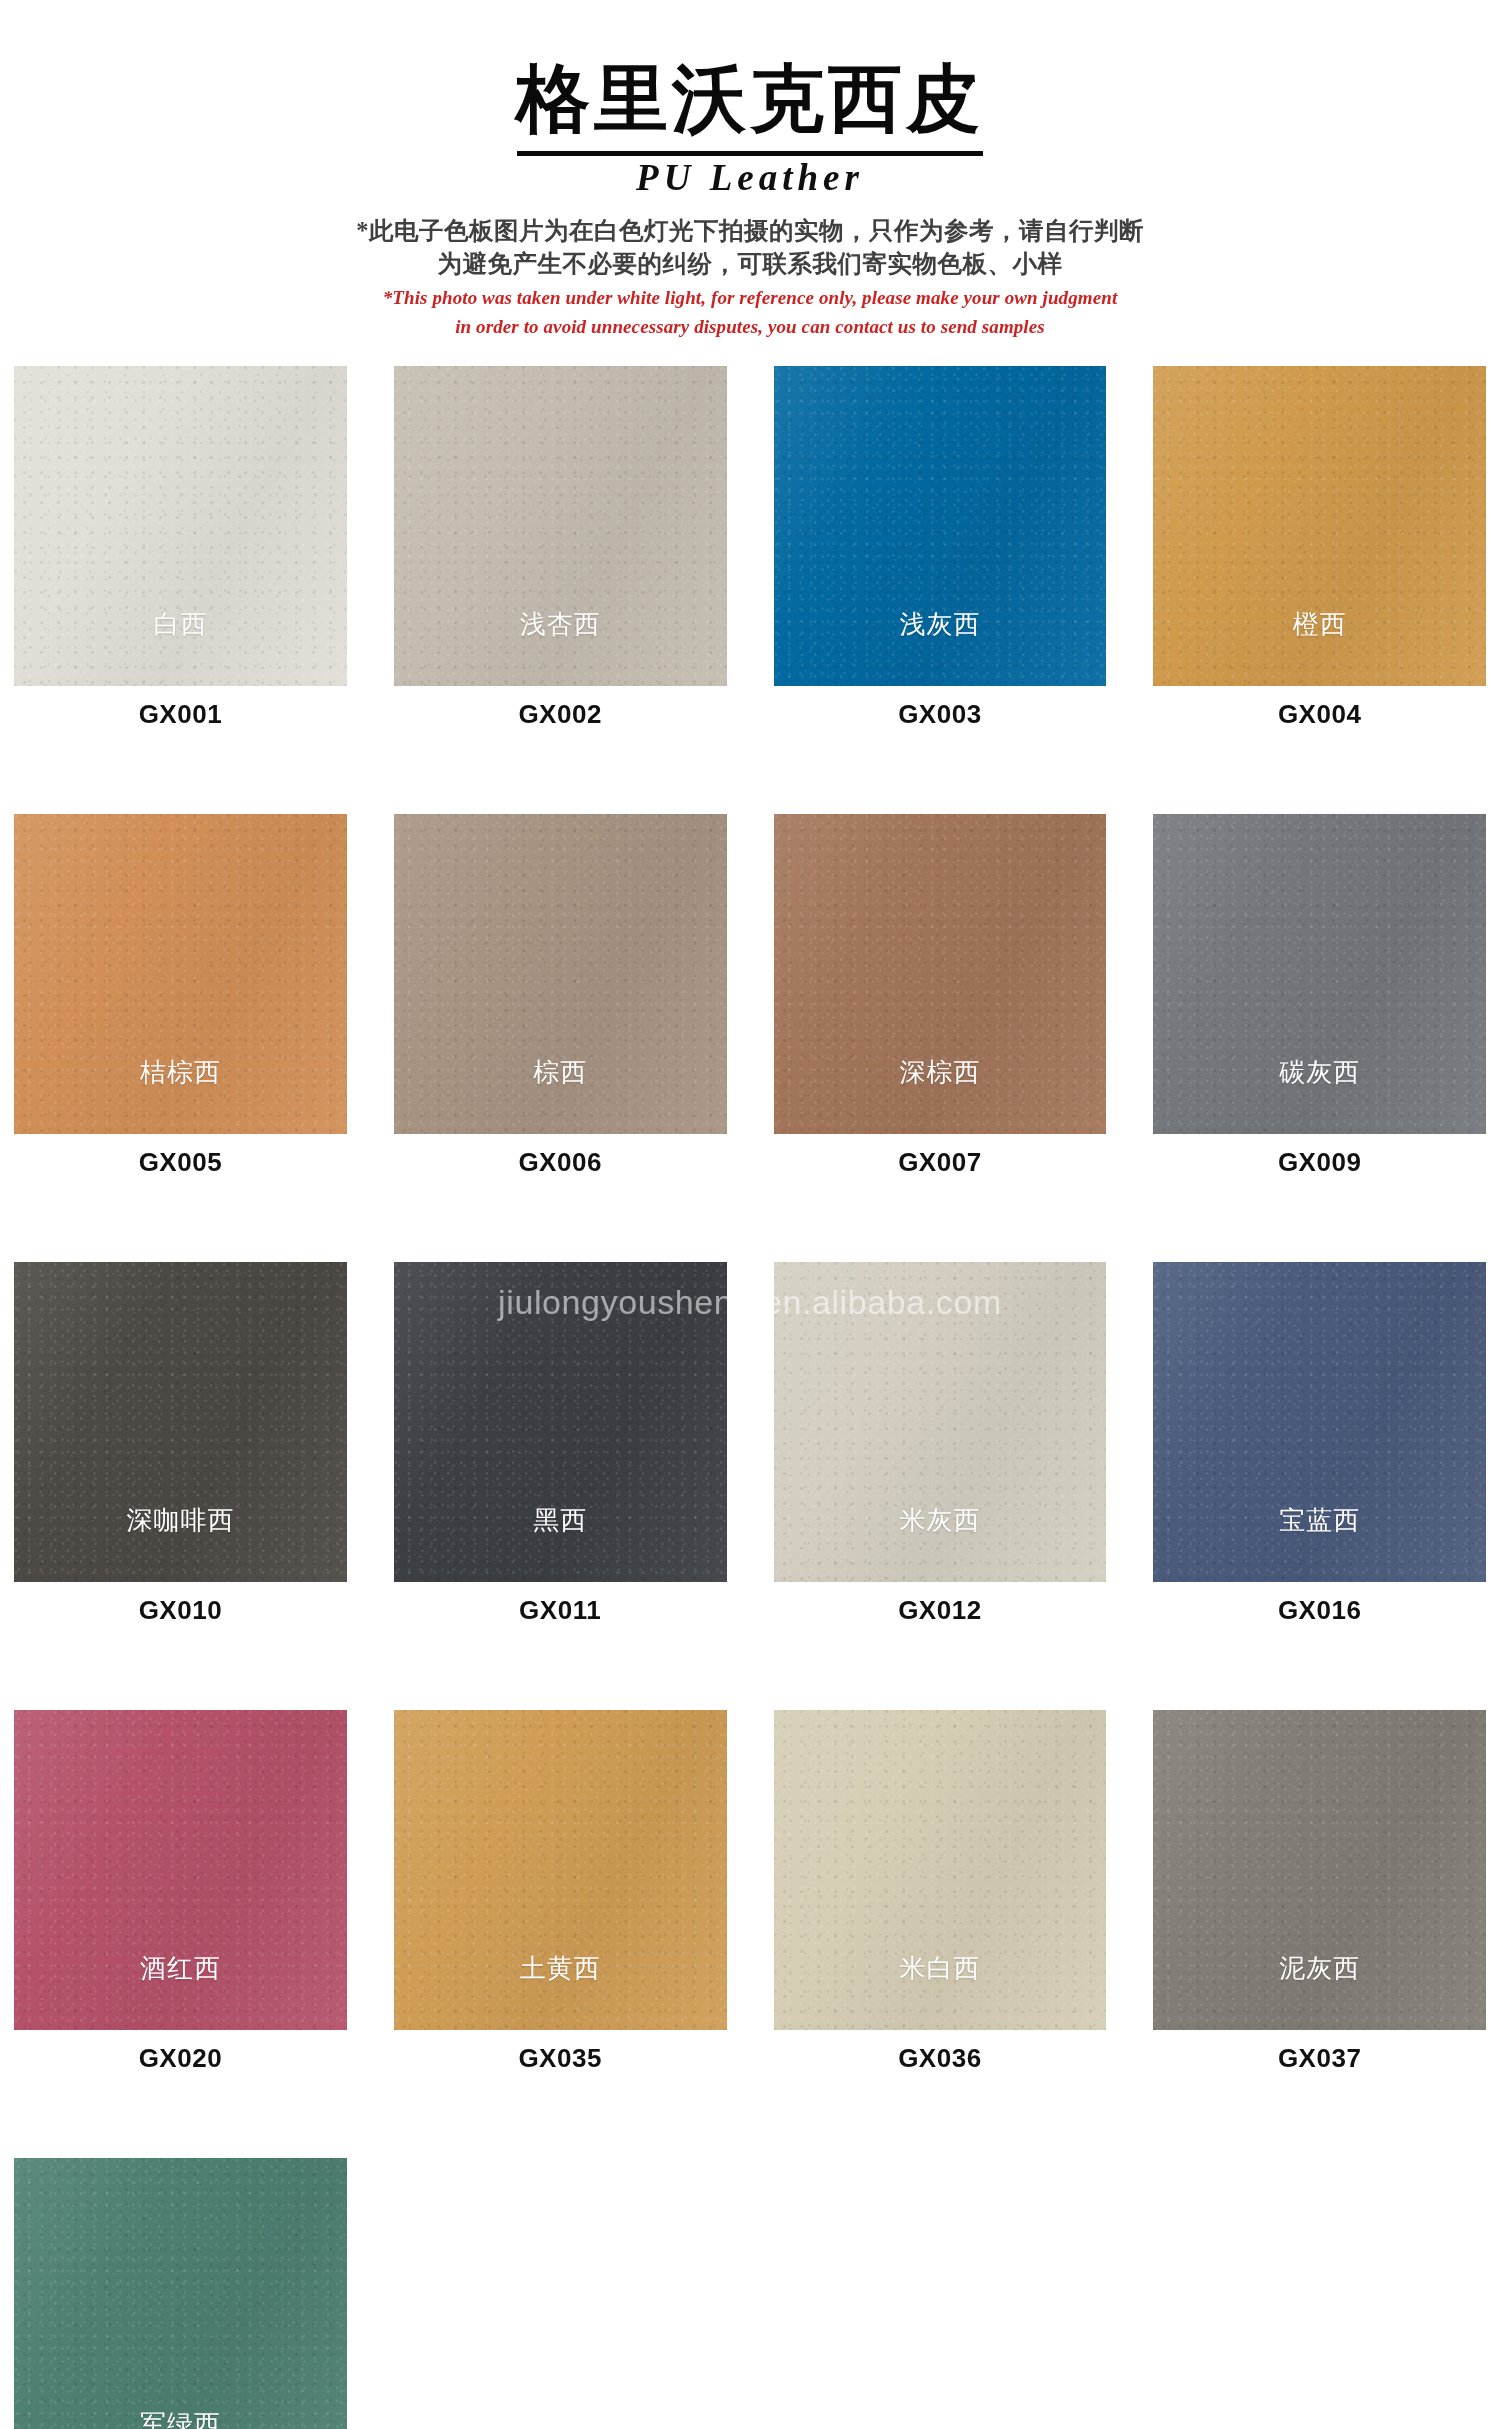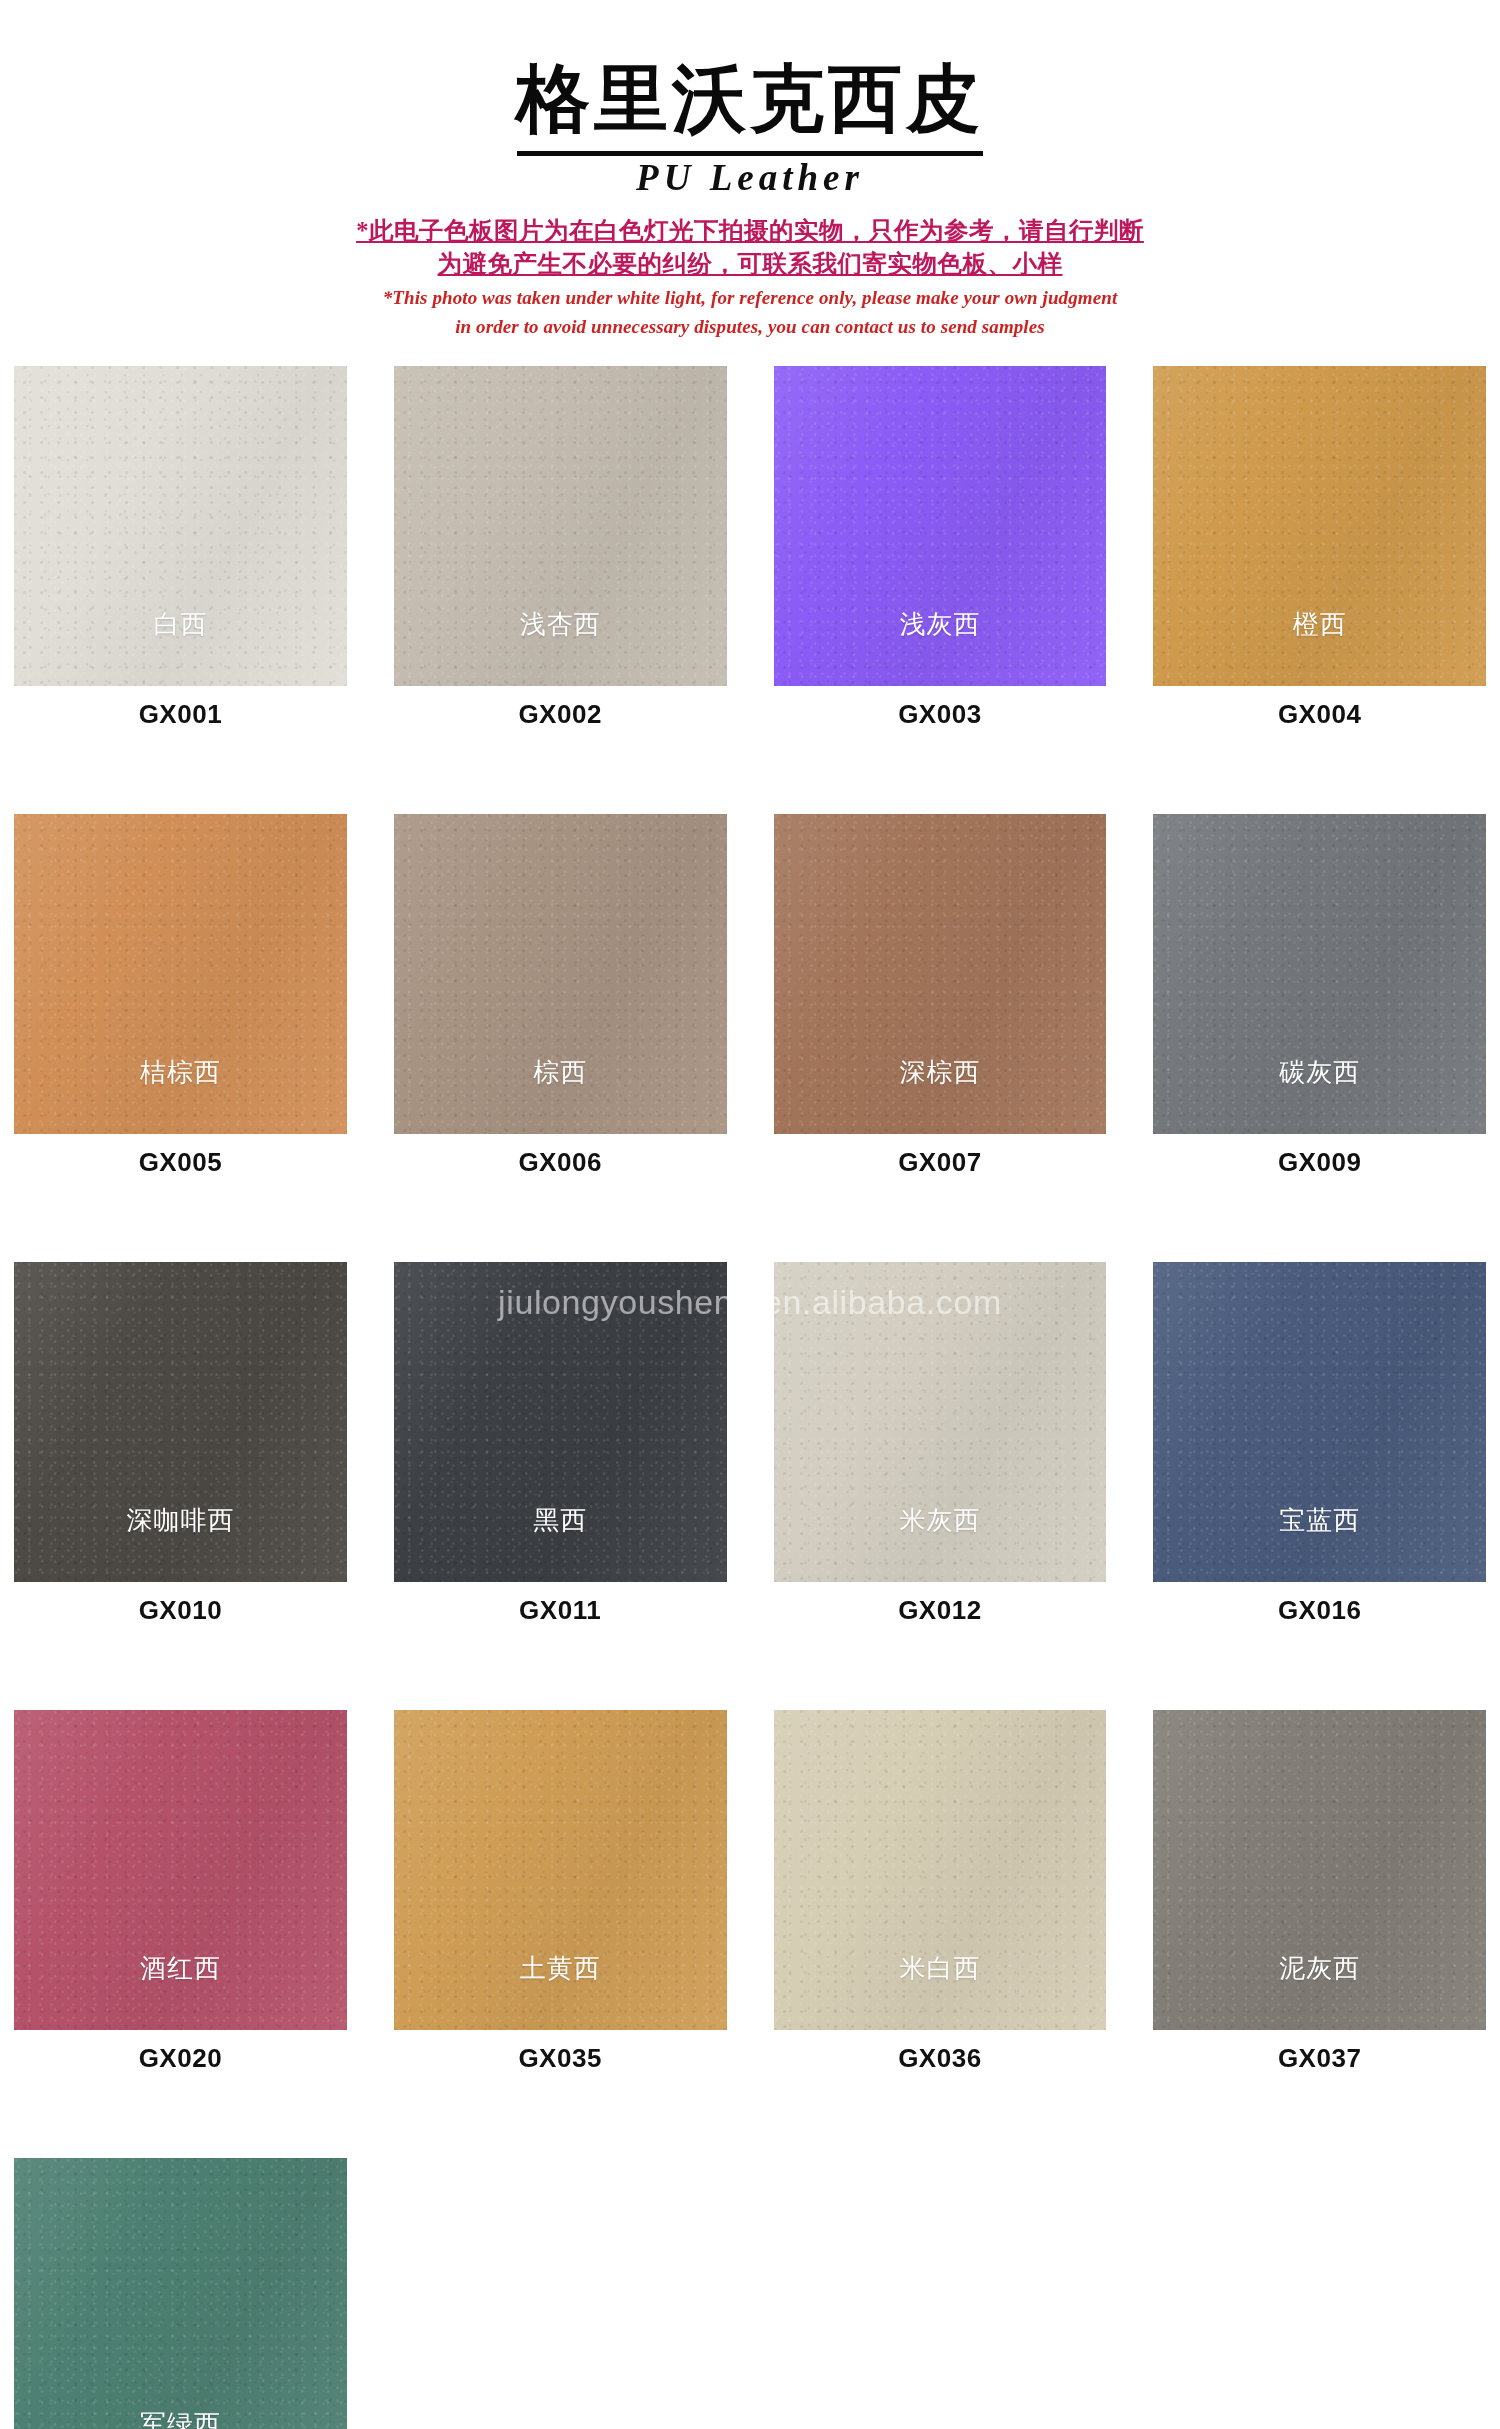--- a/index.html
+++ b/index.html
@@ -23,24 +23,23 @@
     width:466px; height:5px; background:#0a0a0a;
     margin:14px auto 0;
   }
   .subtitle{
     font-family:"Liberation Serif","DejaVu Serif",serif;
     font-style:italic; font-weight:700;
     font-size:37px; letter-spacing:5px; color:#0f0f0f;
   }
   .notice{ margin-top:16px; }
   .notice-cn{
-    color:#be185d; font-weight:700; font-size:24.5px;
+    color:#404040; font-weight:700; font-size:24.5px;
     line-height:1.33; letter-spacing:0.5px;
     font-family:"Liberation Serif","DejaVu Serif",serif;
-    text-decoration:underline;
   }
   .notice-en{
     color:#cc2222; font-size:19px; line-height:1.34;
     font-style:italic; font-weight:700; letter-spacing:0.1px;
     font-family:"Liberation Serif","DejaVu Serif",serif;
     margin-top:4px;
   }
 
   
   .grid{
@@ -132,21 +131,21 @@
     </div>
     <div class="cell">
       <div class="swatch" style="background: rgb(196, 188, 176);">
         <span class="grain"></span>
         <span class="sheen"></span>
         <span class="swatch-name">浅杏西</span>
       </div>
       <div class="code">GX002</div>
     </div>
     <div class="cell">
-      <div class="swatch" style="background: #8b5cf6;">
+      <div class="swatch" style="background: #0369a1;">
         <span class="grain"></span>
         <span class="sheen"></span>
         <span class="swatch-name">浅灰西</span>
       </div>
       <div class="code">GX003</div>
     </div>
     <div class="cell">
       <div class="swatch" style="background: rgb(207, 154, 76);">
         <span class="grain"></span>
         <span class="sheen"></span>

